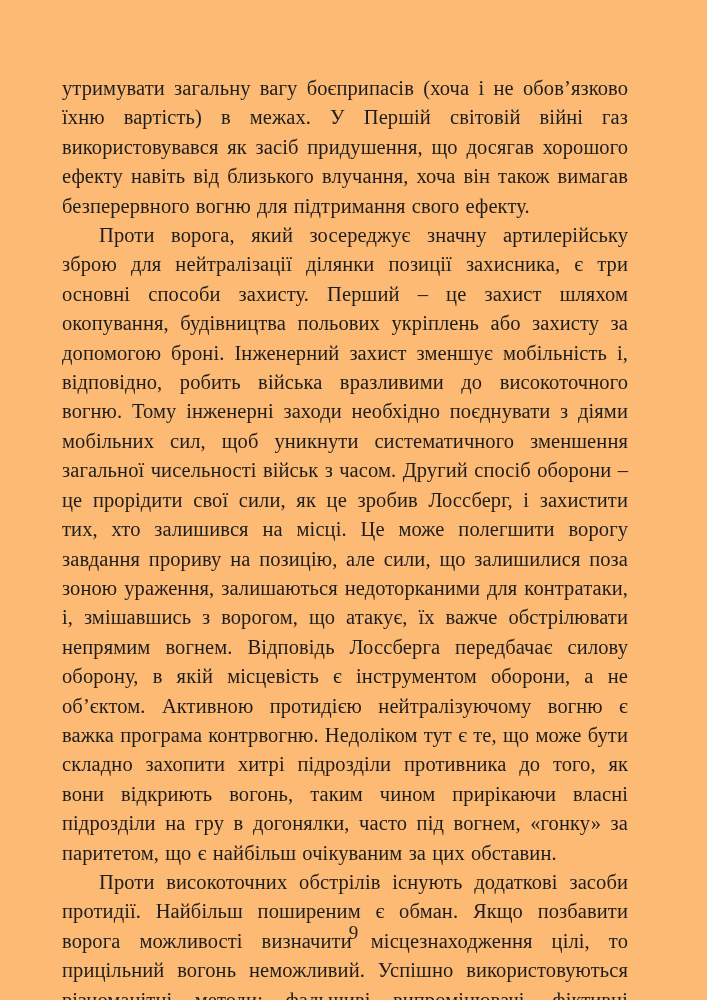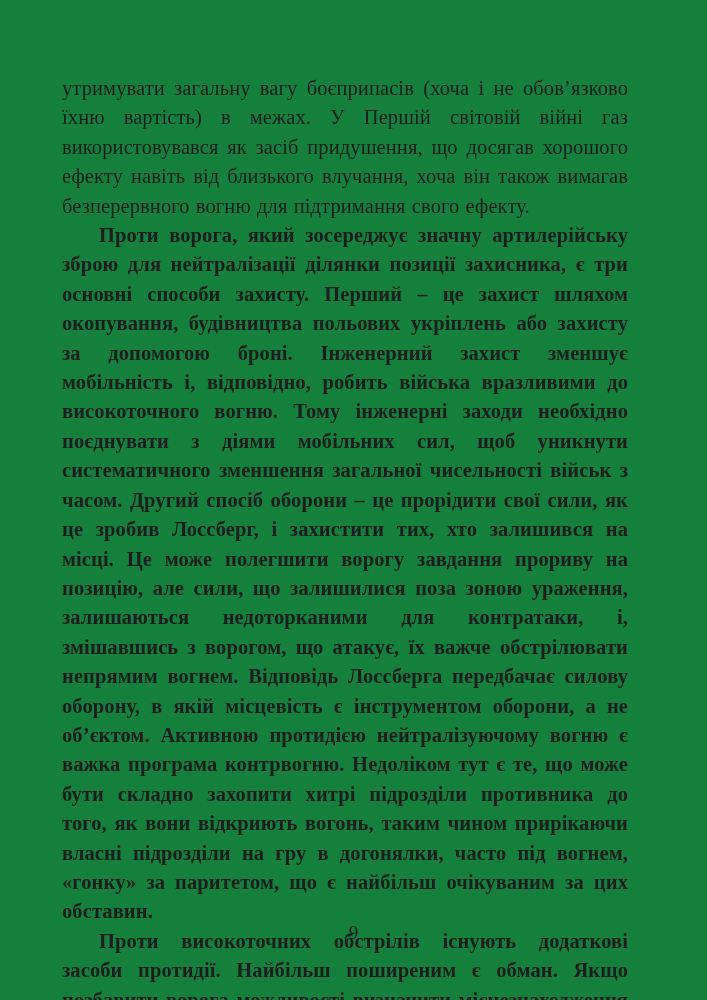--- a/index.html
+++ b/index.html
@@ -5,21 +5,21 @@
   html, body {
     margin: 0;
     padding: 0;
     background: #e8e8e8;
   }
   .page {
     position: relative;
     width: 707px;
     height: 1000px;
     margin: 0 auto;
-    background: #15803d;
+    background: #fdba74;
     box-sizing: border-box;
     font-family: "Liberation Serif", "DejaVu Serif", serif;
     color: #1d1d1d;
     overflow: hidden;
   }
   .text-block {
     position: absolute;
     left: 62px;
     top: 74px;
     width: 566px;
@@ -29,21 +29,20 @@
     letter-spacing: 0.1px;
     word-spacing: 1px;
     hyphens: none;
   }
   .text-block p {
     margin: 0;
     padding: 0;
   }
   .text-block p.indent {
     text-indent: 37px;
-    font-weight: bold;
   }
   .page-number {
     position: absolute;
     top: 922px;
     left: 0;
     width: 100%;
     text-align: center;
     font-size: 19px;
     color: #222;
   }

